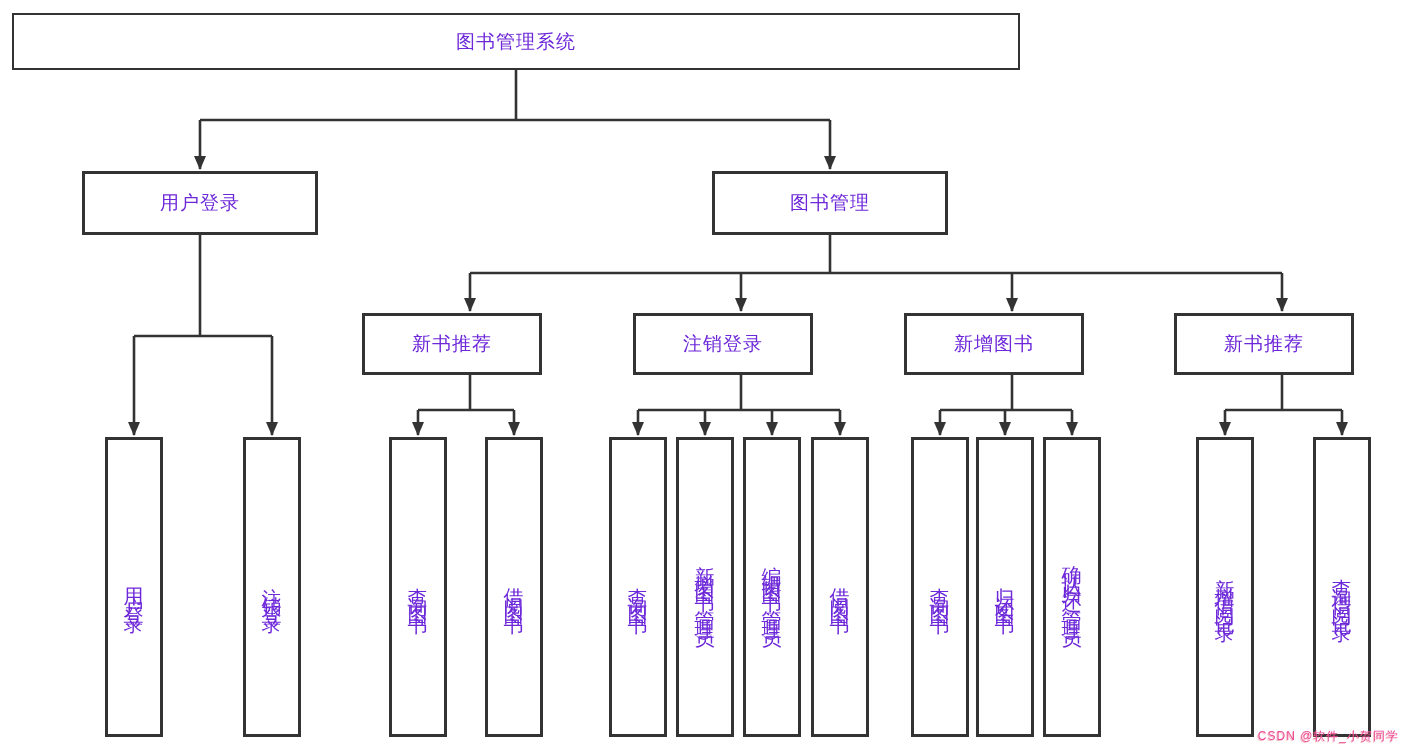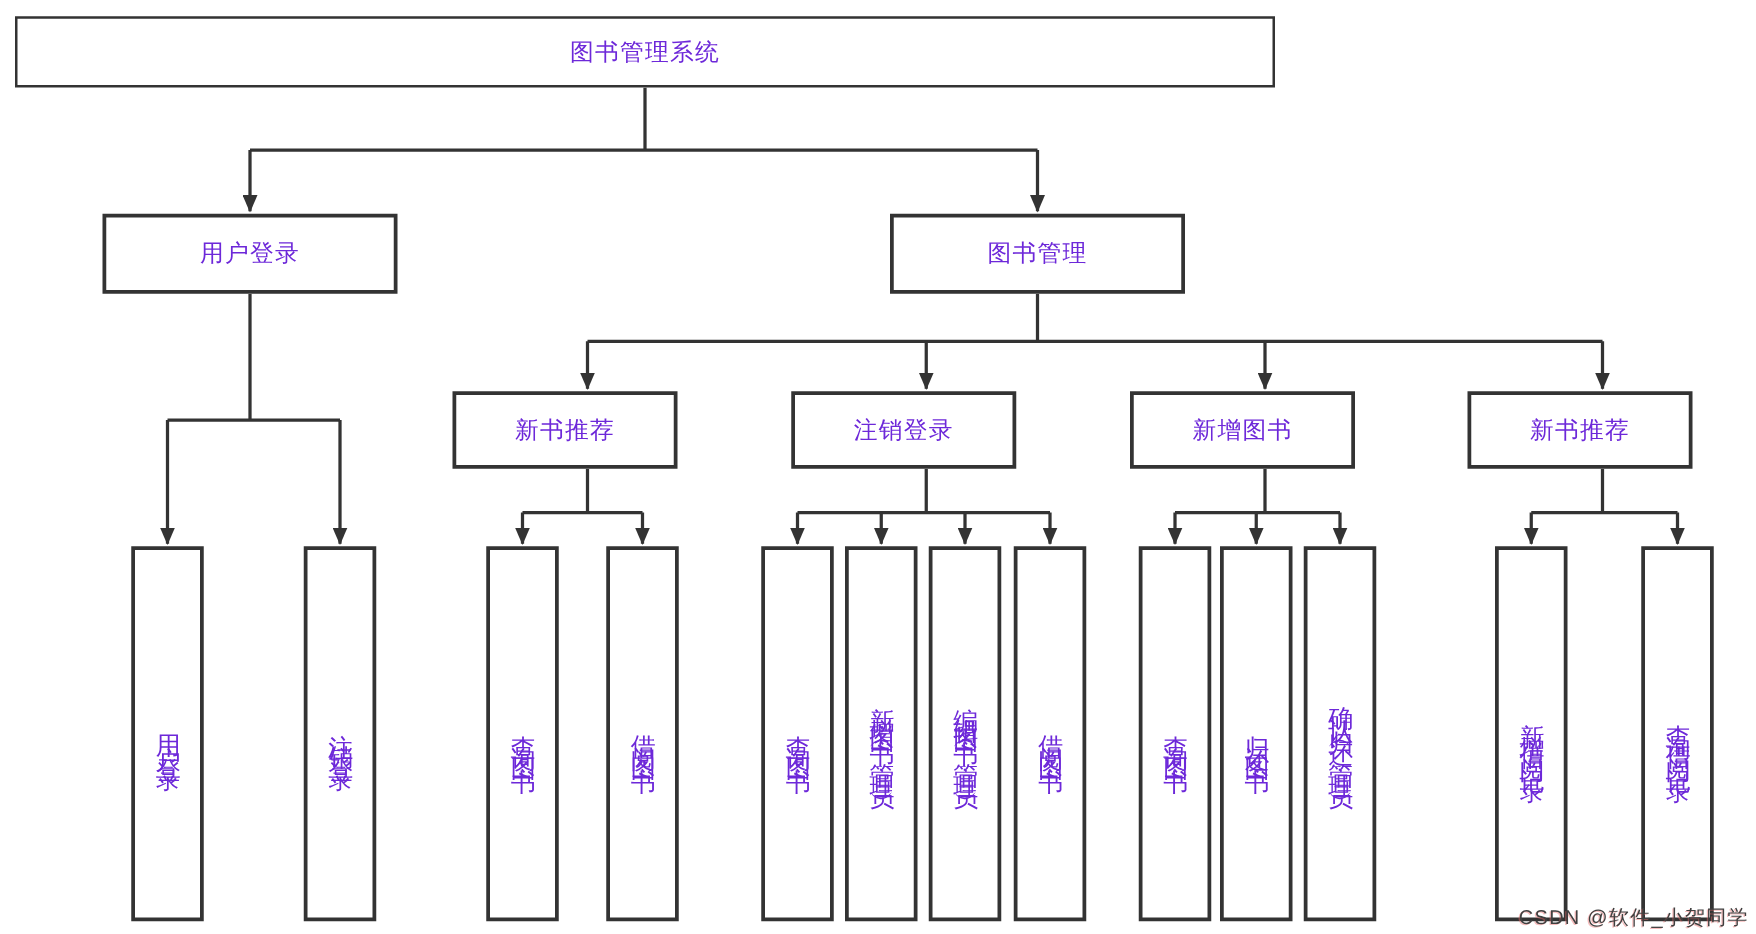--- a/index.html
+++ b/index.html
@@ -66,22 +66,22 @@
   #n-bb-edit{left:743px;}
   #n-bb-borrow{left:811px;}
   #n-cb-query{left:911px;}
   #n-cb-return{left:976px;}
   #n-cb-confirm{left:1043px;}
   #n-br-add{left:1196px;}
   #n-br-query{left:1313px;}
   .watermark{
     position:absolute;
     right:6px;bottom:2px;
-    font-size:16px;
-    color:#404040;
+    font-size:12px;
+    color:#ec4899;
     text-shadow:-1px 1px 0 rgba(236,106,106,0.45);
     letter-spacing:1px;
   }
 </style>
 </head>
 <body>
 
 <div class="canvas">
 
   <svg class="wires" viewBox="0 0 1405 747" xmlns="http://www.w3.org/2000/svg">

